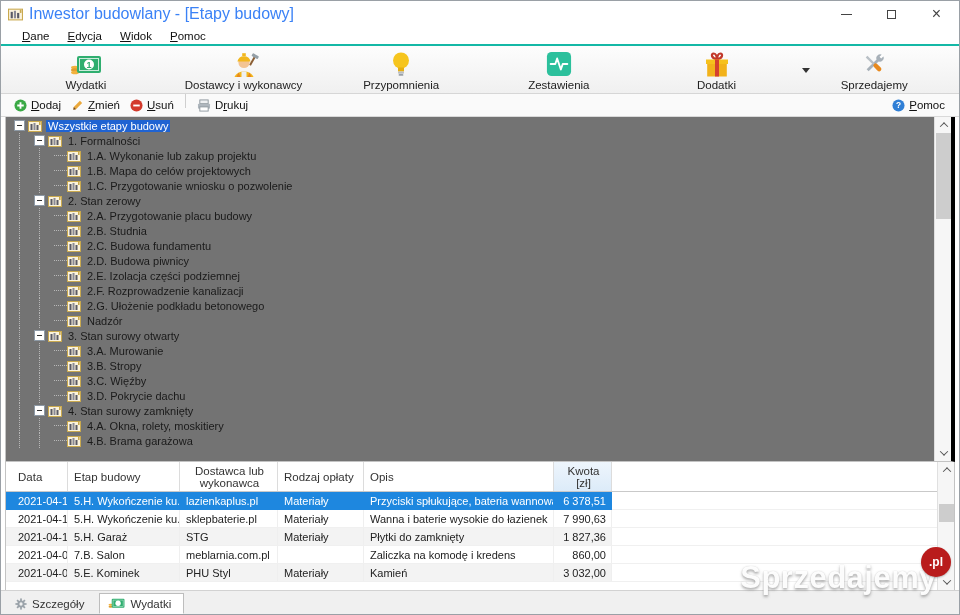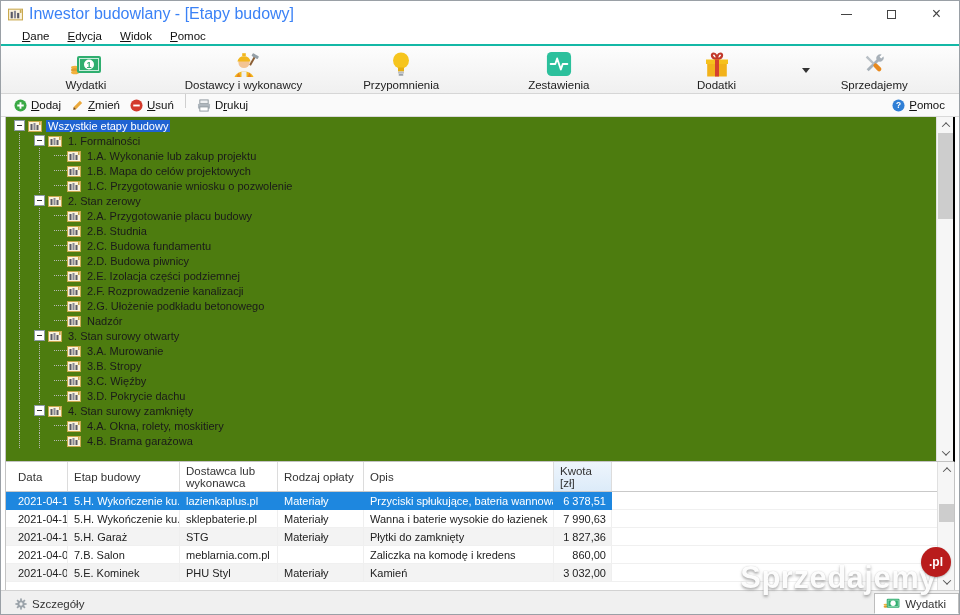--- a/index.html
+++ b/index.html
@@ -28,59 +28,59 @@
   .tb-ico { height:26px; display:flex; align-items:flex-end; justify-content:center; }
   .dd-caret { position:absolute; left:801px; top:22px; width:0; height:0; border-left:4px solid transparent; border-right:4px solid transparent; border-top:5px solid #333; }
 
   
   .actionbar { height:23px; flex:none; background:#fafafa; border-bottom:1px solid #d9d9d9; display:flex; padding:0 8px; font-size:11.5px; }
   .ab-btn { display:flex; align-items:center; gap:4px; padding:2px 5px; color:#111; }
   .ab-sep { width:1px; height:14px; background:#cfcfcf; margin:0 6px; }
   .ab-help { margin-left:auto; display:flex; align-items:center; gap:4px; padding:2px 6px; color:#111; }
 
   
-  .tree-wrap { flex:none; height:345px; background:#4d7c0f; border-bottom:1px solid #c3c3c3; margin:0 4px; border-left:1px solid #c3c3c3; border-right:2px solid #000000; position:relative; overflow:hidden; }
+  .tree-wrap { flex:none; height:345px; background:#737373; border-bottom:1px solid #c3c3c3; margin:0 4px; border-left:1px solid #c3c3c3; border-right:4px solid #000000; position:relative; overflow:hidden; }
   .tree { position:absolute; left:0; top:1px; right:17px; bottom:0; overflow:hidden; }
   .tree-row { position:relative; height:15px; display:flex; align-items:center; font-size:11px; color:#1a1a1a; white-space:nowrap; }
   .guide { position:absolute; top:0; bottom:0; border-left:1px dotted #b8b8b8; }
   .expander { width:11px; height:11px; border:1px solid #8d99a5; background:#fff; position:relative; flex:none; margin-right:3px; z-index:1; }
   .expander::after { content:""; position:absolute; left:2px; right:2px; top:4px; height:1px; background:#333; }
   .dash { width:13px; height:1px; border-top:1px dotted #b8b8b8; flex:none; }
   .node-ico { flex:none; margin-right:4px; display:flex; z-index:1; }
   .tree-label { padding:0 2px; }
   .tree-label.sel { background:#1f63d2; color:#fff; }
 
   
   .sbar { position:absolute; top:0; right:0; bottom:0; width:17px; background:#f6f6f6; border-left:1px solid #e0e0e0; }
   .sb-arrow { position:absolute; left:0; width:17px; height:16px; display:flex; align-items:center; justify-content:center; background:#f6f6f6; }
   .sb-arrow .ch { width:6px; height:6px; border-left:1.5px solid #555; border-top:1.5px solid #555; }
   .sb-up { top:0; } .sb-up .ch { transform:rotate(45deg) translate(1px,1px); }
   .sb-down { bottom:0; } .sb-down .ch { transform:rotate(225deg) translate(1px,1px); }
   .sb-thumb { position:absolute; left:1px; width:15px; background:#cdcdcd; }
 
   
   .table-wrap { flex:none; height:128px; background:#fff; margin:0 4px; border-left:1px solid #c3c3c3; border-right:1px solid #c3c3c3; position:relative; overflow:hidden; }
-  .tgrid { display:grid; grid-template-columns:62px 112px 98px 86px 190px 58px minmax(0,1fr); }
+  .tgrid { display:grid; grid-template-columns:62px 112px 98px 86px 190px 58px minmax(0,1fr);text-align:center; }
   .t-head { height:30px; border-bottom:1px solid #c9c9c9; }
   .th { display:flex; align-items:center; font-size:11.5px; color:#333; padding:1px 4px 1px 6px; border-right:1px solid #dcdcdc; line-height:12px; background:#fff; overflow:hidden; }
   .th.first { padding-left:12px; }
   .th.sorted { background:linear-gradient(#eef5fc,#dcebf9); }
   .th.filler { border-right:none; }
   .t-row { height:18px; }
   .t-row .td { font-size:11px; color:#222; display:flex; align-items:center; padding:0 4px 0 6px; border-right:1px solid #efefef; border-bottom:1px solid #f0f0f0; white-space:nowrap; overflow:hidden; }
   .t-row .td.first { padding-left:12px; }
   .t-row .td.num { justify-content:flex-end; padding-right:5px; }
   .t-row:nth-child(odd) .td { background:#f3f3f3; }
   .t-row .td.filler { border-right:none; background:#fff; }
   .t-row.sel .td { background:#1e87df; color:#fff; border-color:#1e87df; }
   .t-row.sel .td.filler { background:#fff; border-color:#f0f0f0; }
   .t-body-area { position:absolute; left:0; right:17px; top:0; bottom:0; }
 
   
-  .tabbar { height:24px; flex:none; background:#f0f0f0; border-top:1px solid #d2d2d2; display:flex; align-items:flex-end; padding-left:5px; gap:2px;justify-content:space-between; }
+  .tabbar { height:24px; flex:none; background:#f0f0f0; border-top:1px solid #d2d2d2; display:flex; align-items:flex-end; padding-left:5px; gap:2px; }
   .tab { height:21px; display:flex; align-items:center; gap:5px; font-size:11.5px; color:#333; padding:0 12px 0 8px; border:1px solid transparent; }
   .tab.active { background:#fff; border-color:#bdbdbd; border-bottom-color:#fff; }
 
   
   .watermark { position:absolute; right:22px; bottom:18px; pointer-events:none; }
   .wm-text { font-size:31px; font-weight:bold; color:rgba(255,255,255,0.96); letter-spacing:0.5px;
              text-shadow:0 2px 3px rgba(110,110,110,0.55), 0 0 1px rgba(160,160,160,0.5); }
   .wm-badge { position:absolute; right:-14px; top:-13px; width:30px; height:30px; border-radius:50%; background:#b91c1c; color:#fff; font-size:12px; font-weight:bold; display:flex; align-items:center; justify-content:center; box-shadow:0 1px 2px rgba(0,0,0,0.25); }
 </style>
 </head>

